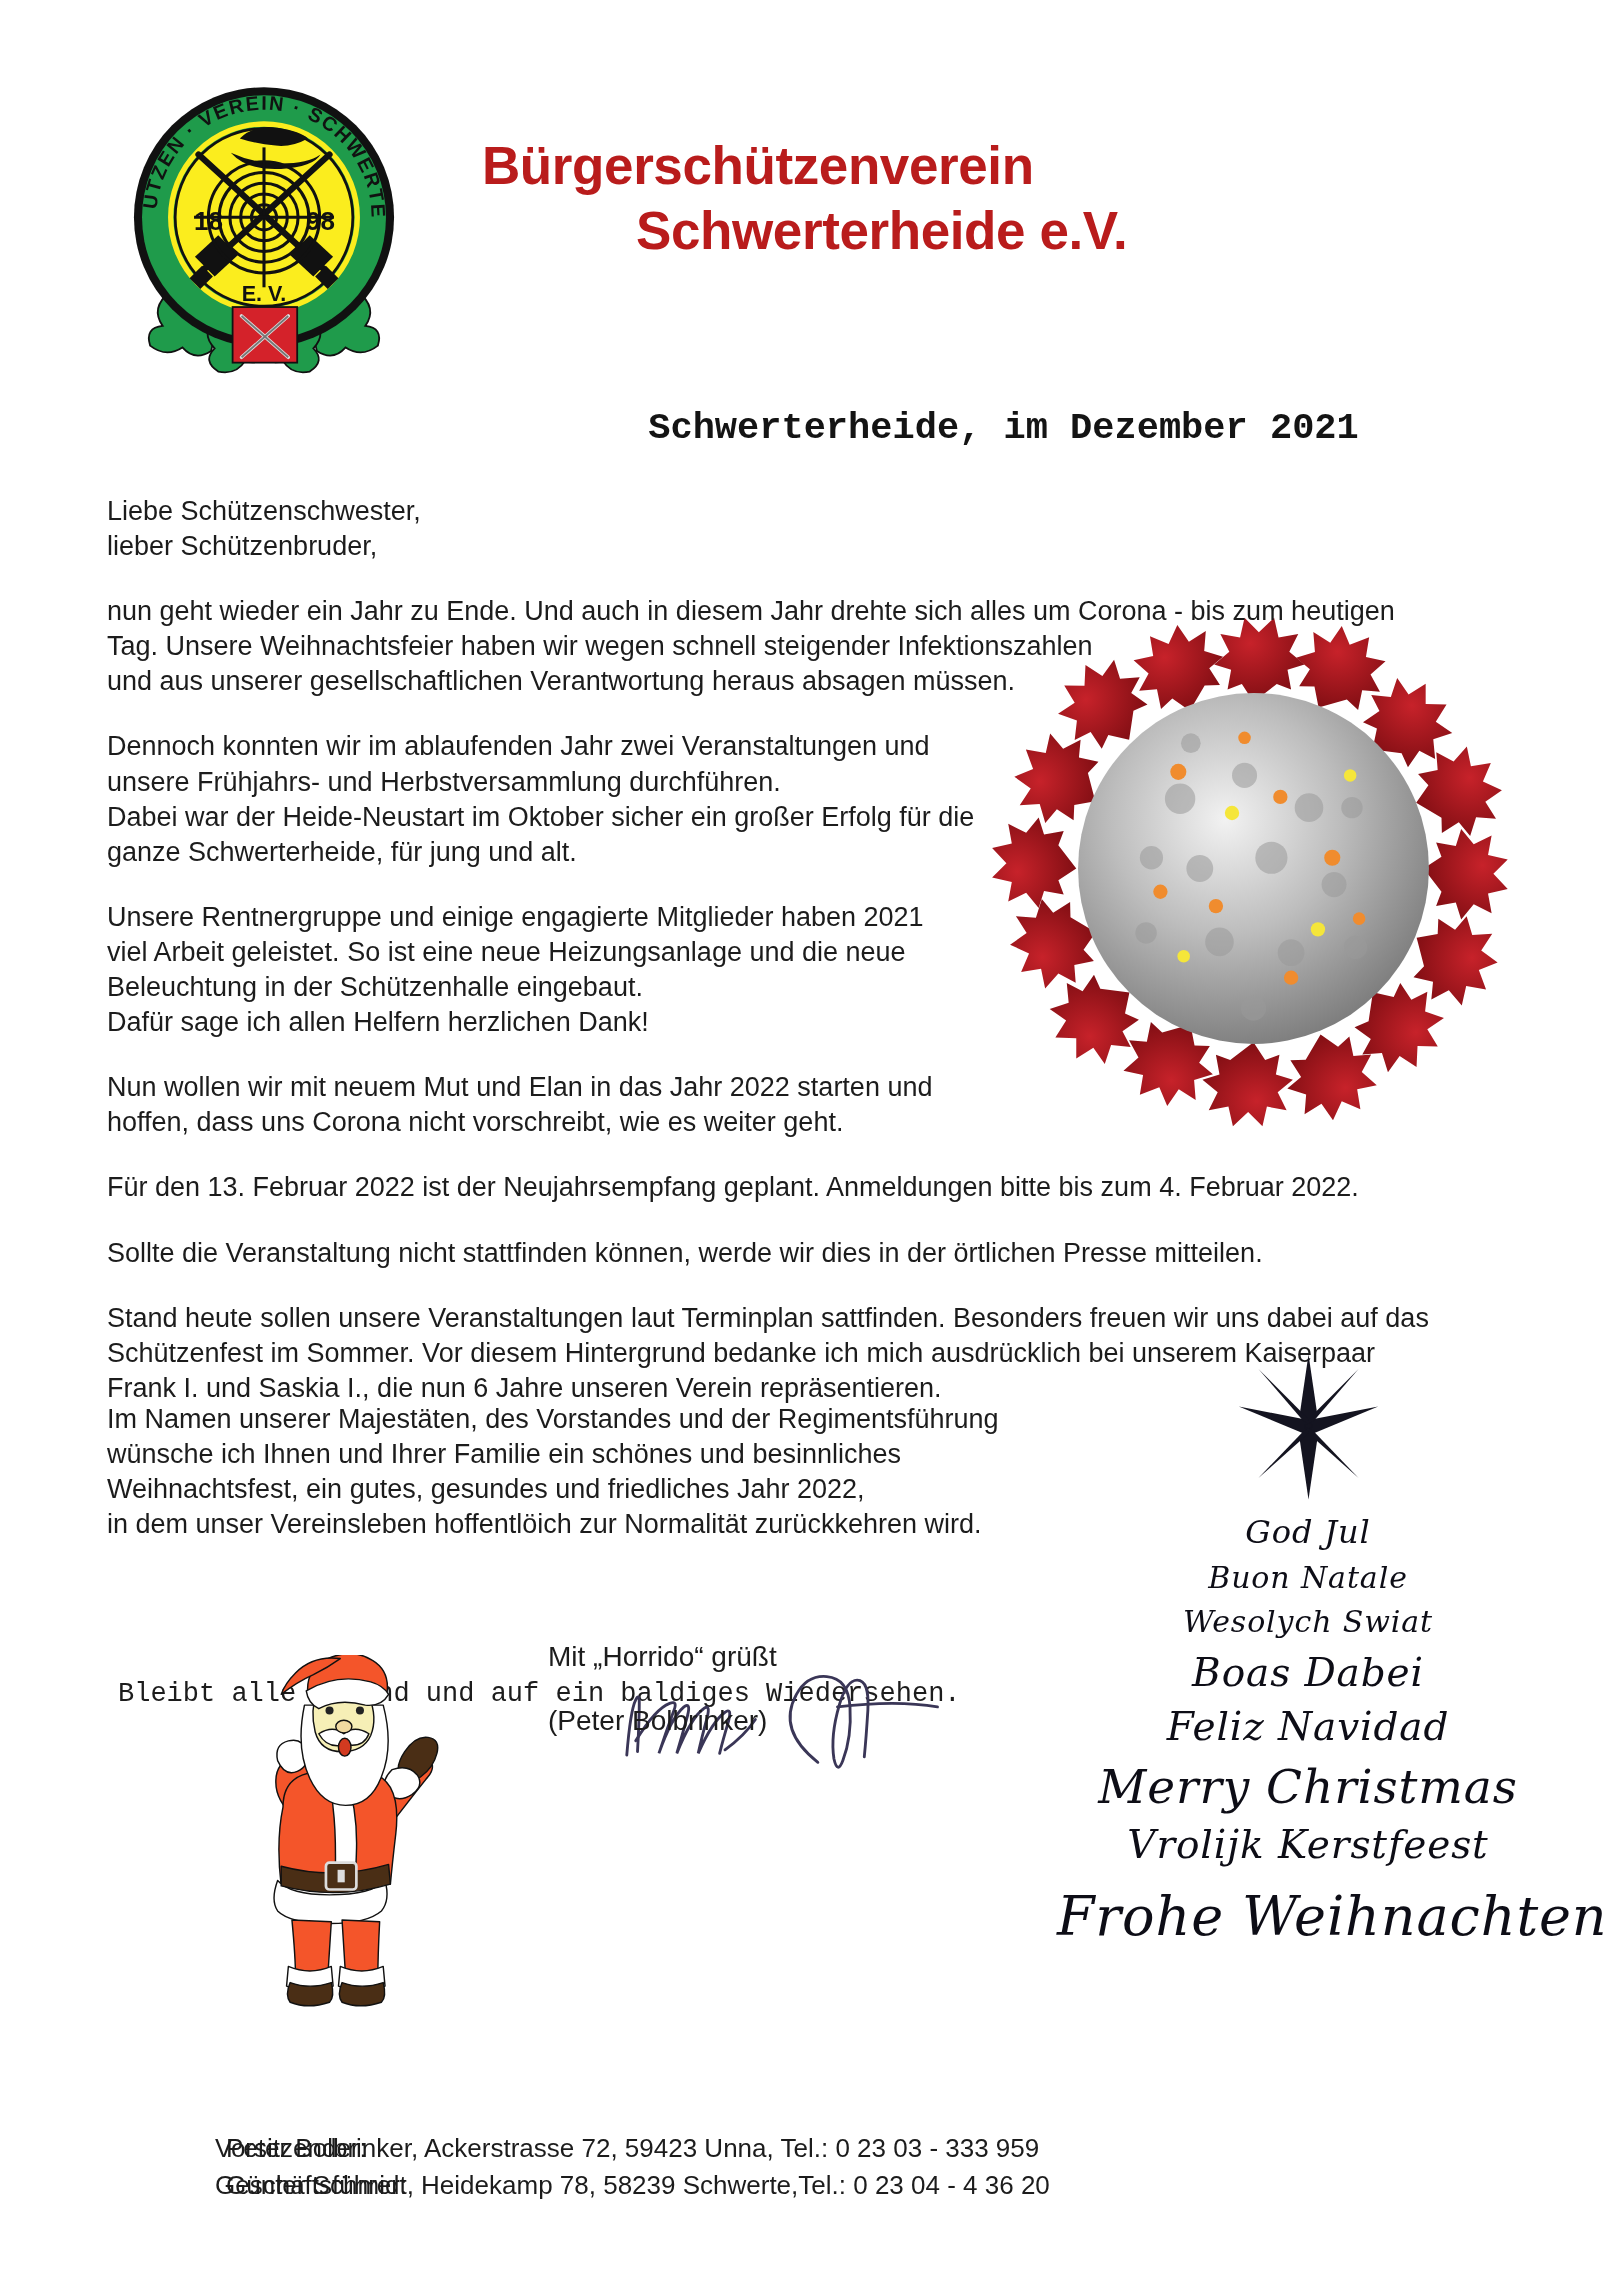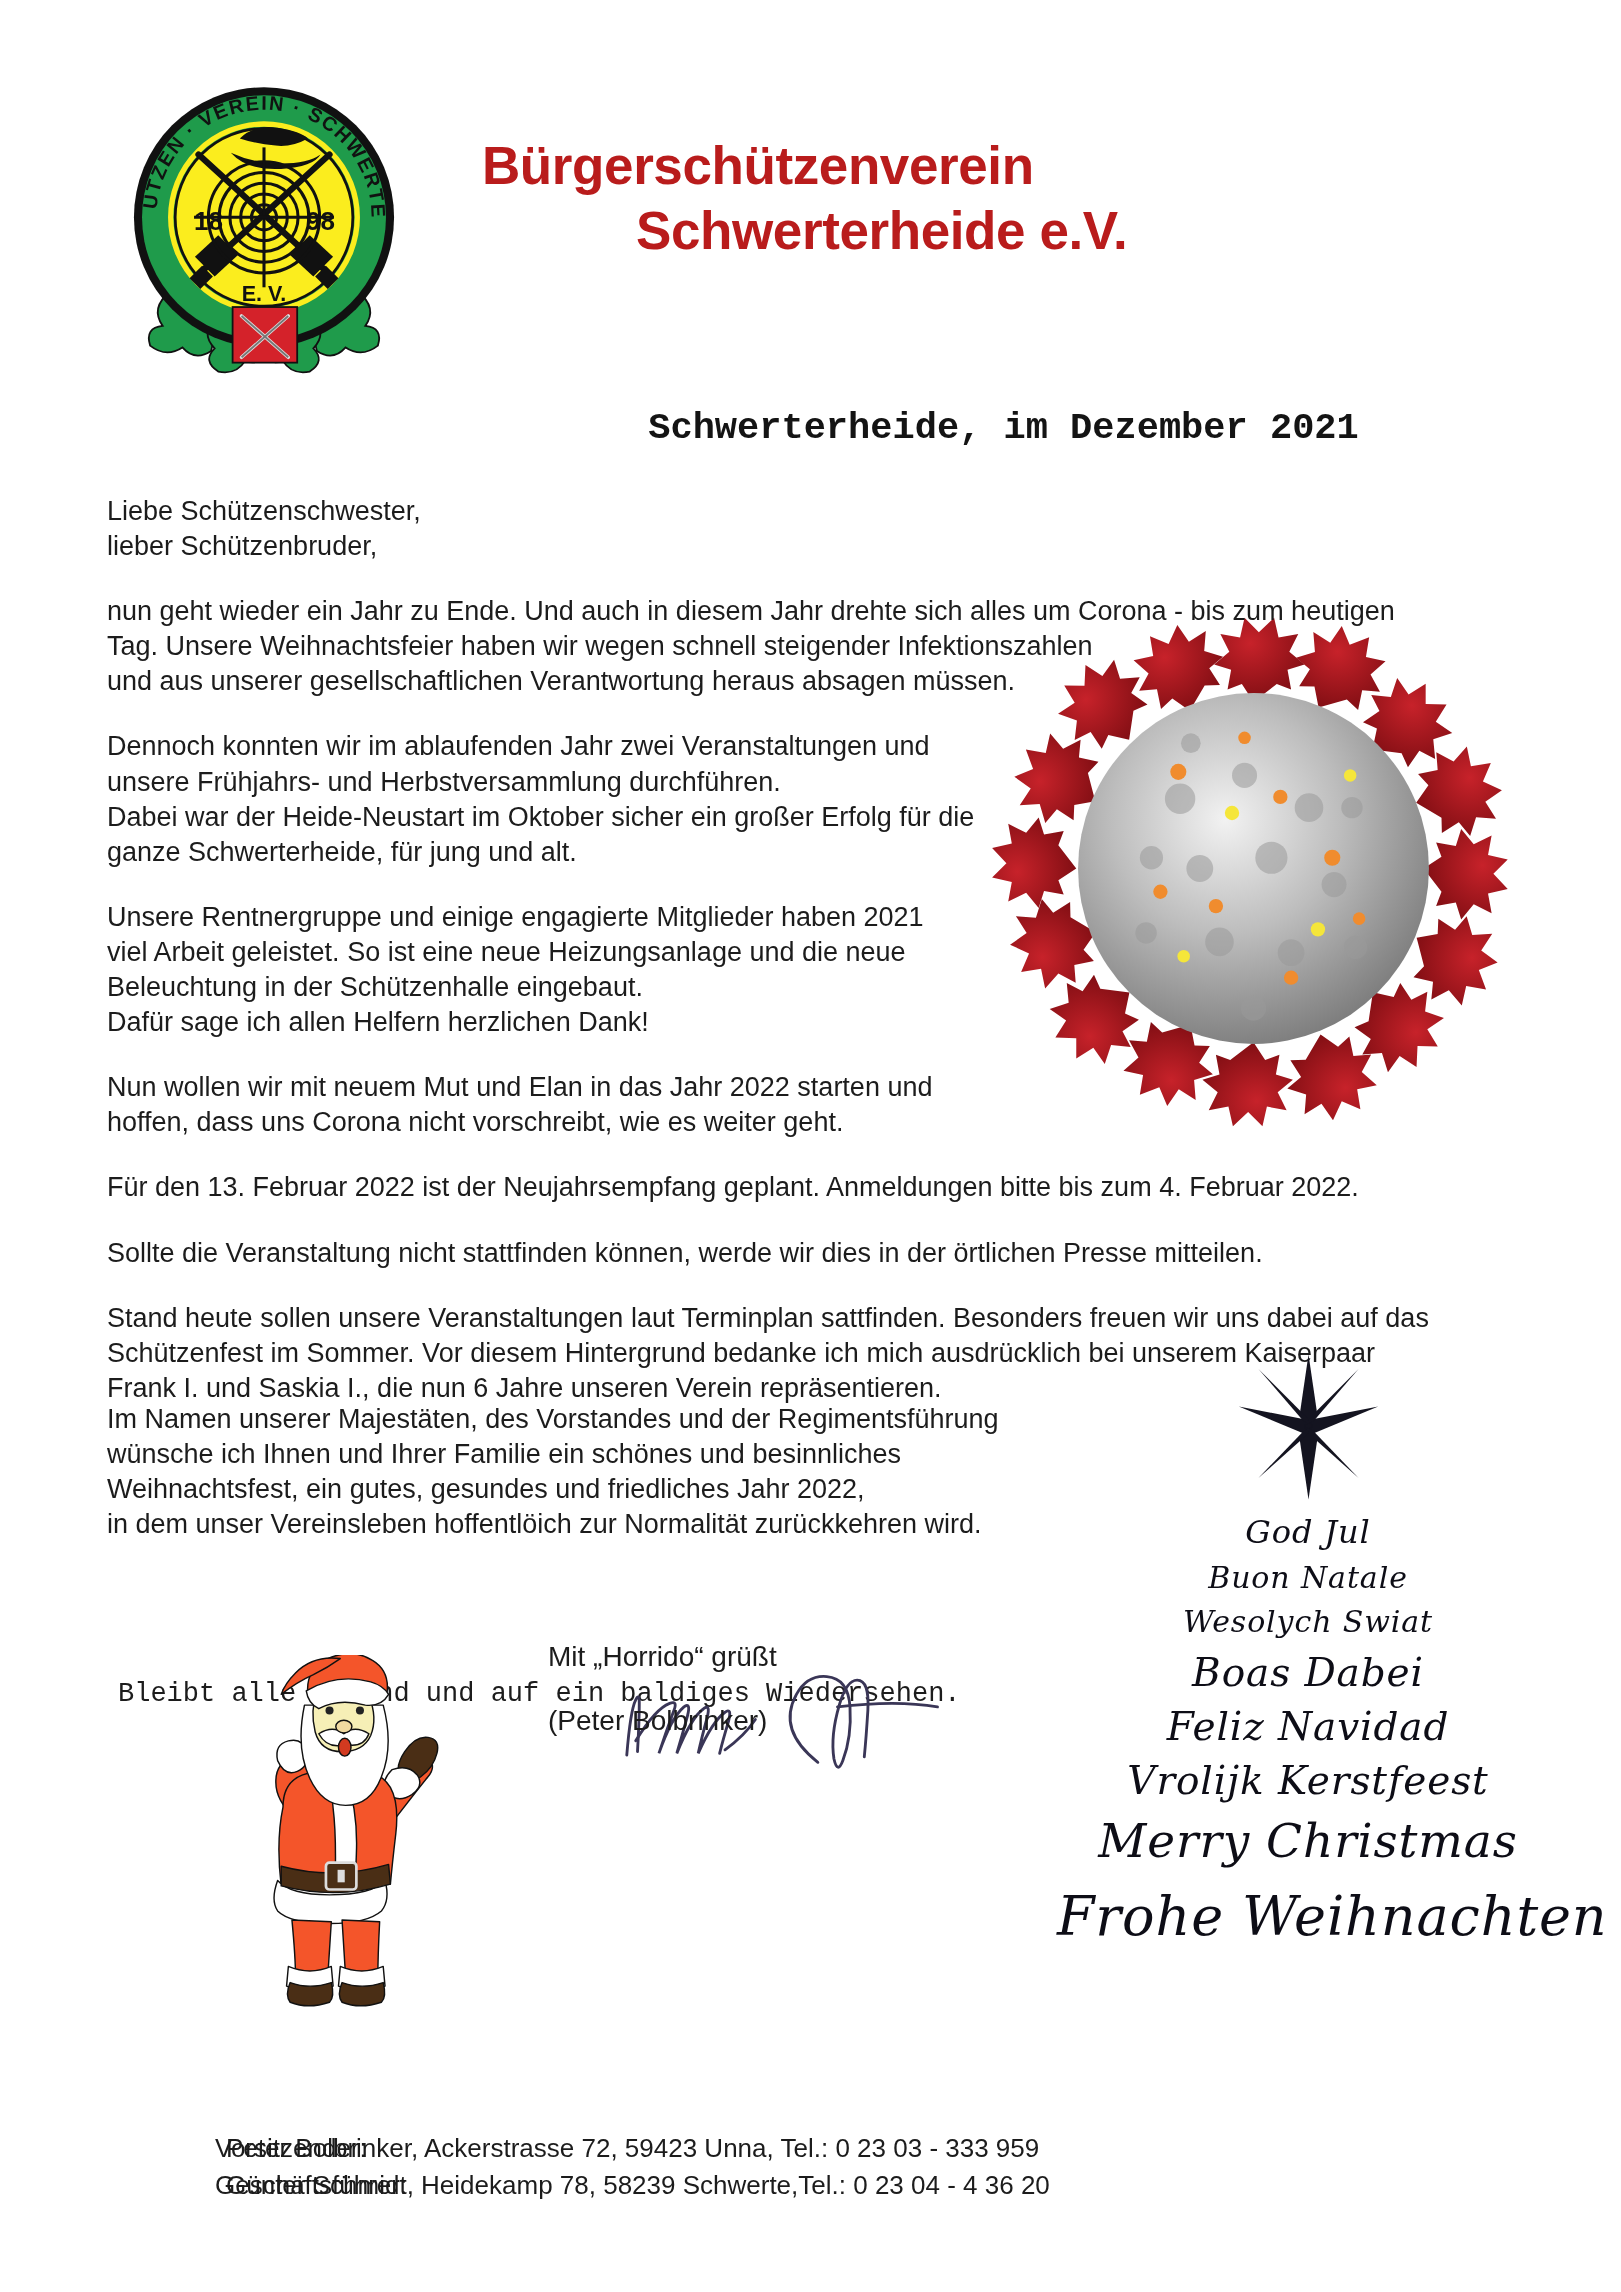--- a/index.html
+++ b/index.html
@@ -487,22 +487,22 @@
         <polygon points="24,142 78,94 85,84 74,90"></polygon>
         <polygon points="136,142 82,94 75,84 86,90"></polygon>
       </g>
     </svg>
   </div>
   <div class="greet g1">God Jul</div>
   <div class="greet g2">Buon Natale</div>
   <div class="greet g3">Wesolych Swiat</div>
   <div class="greet g4">Boas Dabei</div>
   <div class="greet g5">Feliz Navidad</div>
+  <div class="greet g7">Merry Christmas</div>
   <div class="greet g6">Vrolijk Kerstfeest</div>
-  <div class="greet g7">Merry Christmas</div>
   <div class="greet g8">Frohe Weihnachten</div>
 </div>
 
 <div class="footer">
   <div class="foot-row r1">
     <div class="foot-label">Vorsitzender:</div>
     <div class="foot-value">Peter Bolbrinker, Ackerstrasse 72, 59423 Unna, Tel.: 0 23 03 - 333 959</div>
   </div>
   <div class="foot-row r2">
     <div class="foot-label">Geschäftsführer:</div>

